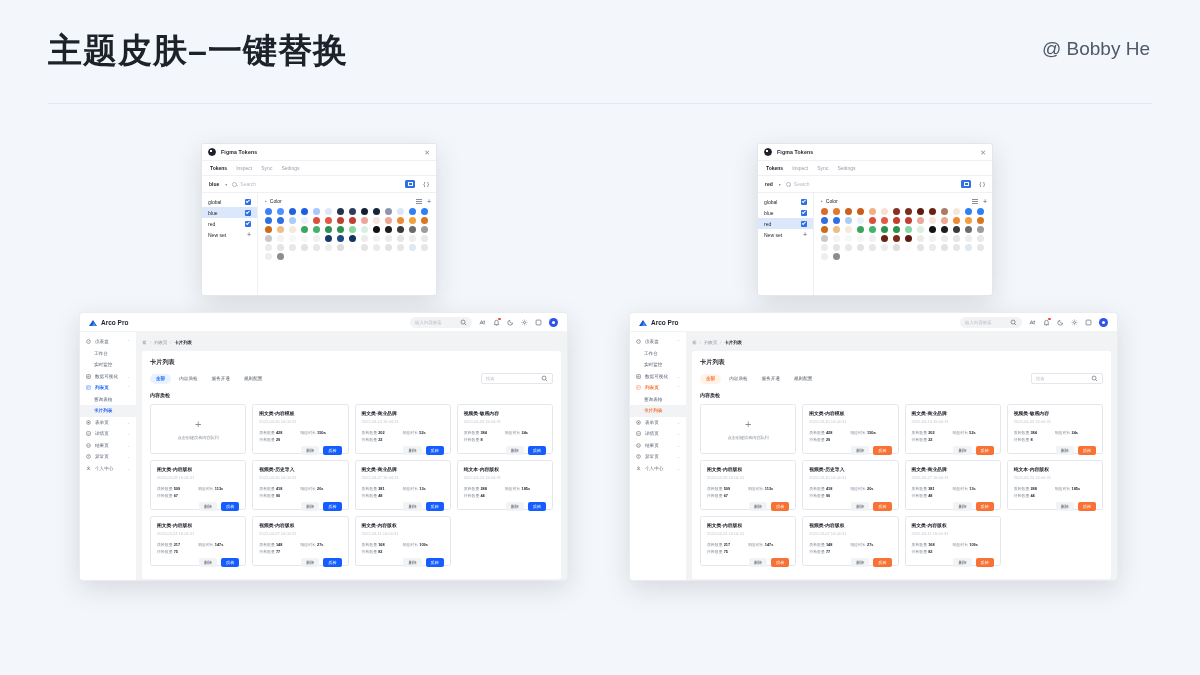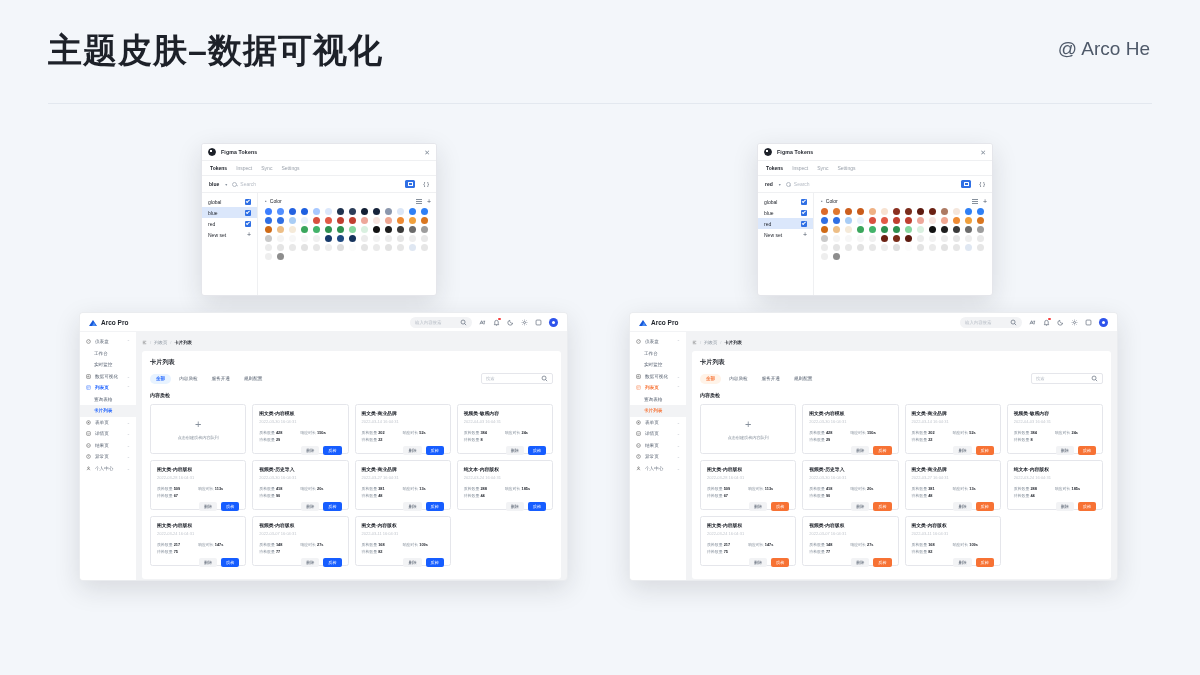--- a/index.html
+++ b/index.html
@@ -160,22 +160,22 @@
   .theme-orange .tabpill.active { background:#fff3e8; color:#f77234; }
   .theme-orange .btn-primary { background:#f77234; }
   .theme-orange .brand-mark::before { border-bottom-color:#1657d9; }
   .theme-orange .snav.accent .snav-lb { color:#f77234; font-weight:700; }
   .theme-orange .snav.accent .snav-ic { color:#f77234; }
 </style>
 </head>
 <body>
 
 <div class="slide-header">
-  <div class="slide-title">主题皮肤–数据可视化</div>
-  <div class="slide-author">@ Arco He</div>
+  <div class="slide-title">主题皮肤–一键替换</div>
+  <div class="slide-author">@ Bobby He</div>
   <div class="header-rule"></div>
 </div>
 
 <div class="figma-win fw-left" id="fw0">
     <div class="fw-titlebar">
       <div class="fw-logo"></div>
       <div class="fw-title">Figma Tokens</div>
       <div class="fw-close">✕</div>
     </div>
     <div class="fw-tabs">

